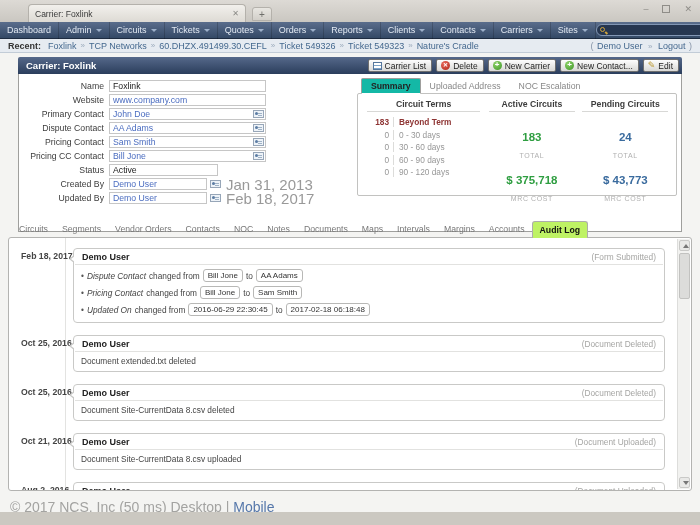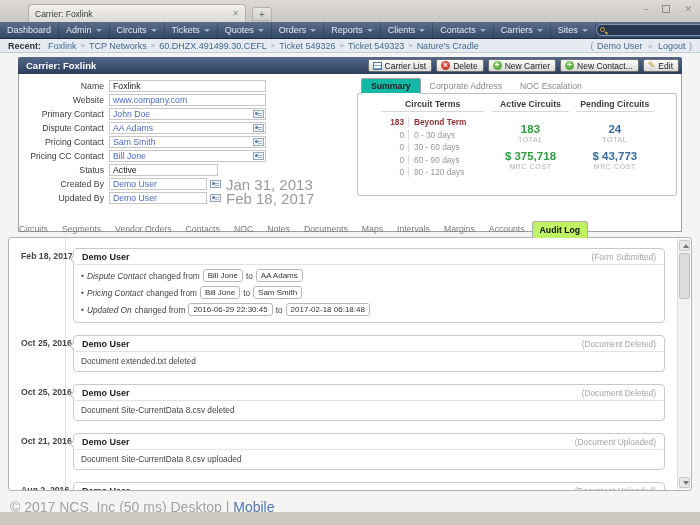--- a/index.html
+++ b/index.html
@@ -92,23 +92,23 @@
   .vcard-out::after { content:""; position:absolute; right:1px; top:2px; width:4px; height:1px;
                   background:#9fb2c6; box-shadow:0 2px 0 #9fb2c6; }
   .fdate { font-size:15px; color:#999; margin-left:5px; }
 
   
   .sside { position:absolute; left:338px; top:4px; width:320px; }
   .stabs { display:flex; align-items:flex-end; height:15px; padding-left:4px; }
   .stab { font-size:8.7px; color:#888; padding:2px 9px; }
   .stab.active { color:#222; font-weight:bold; background:#14b8a6; border:1px solid #9f9f9d;
                  border-bottom:1px solid #fff; border-radius:2px 2px 0 0; position:relative; top:1px; }
-  .sbox { border:1px solid #c2c2c0; border-radius:2px; height:103px; display:flex; padding:5px 19px; }
+  .sbox { border:1px solid #c2c2c0; border-radius:2px; height:103px; display:flex; padding:5px 4px; }
   .scol { display:flex; flex-direction:column; align-items:center; }
-  .scol-terms { width:124px; } .scol-num { width:94px; }
+  .scol-terms { width:124px; } .scol-num { width:94px;gap:8px; }
   .shead { font-size:8.7px; font-weight:bold; color:#3c3c3c; border-bottom:1px solid #d8d8d6;
            width:92%; text-align:center; padding-bottom:2px; margin-bottom:4px; }
   .trow { display:flex; font-size:8.3px; color:#979797; width:100%; height:12.5px; align-items:center; }
   .tcount { width:32px; text-align:right; padding-right:4px; border-right:1px solid #dcdcda; }
   .tlabel { padding-left:5px; }
   .trow.hot { color:#8e3433; font-weight:bold; }
   .trow.hot .tcount { border-right-color:#dcdcda; }
   .bignum { font-size:11.5px; font-weight:bold; margin-top:7px; }
   .numcap { font-size:7px; color:#b0b0b0; letter-spacing:0.6px; margin-top:1px; }
   .green { color:#2f9e41; } .steel { color:#3a6b9e; }
@@ -343,21 +343,21 @@
               <span class="blue">Demo User</span>
             </span>
           <span class="vcard-out"></span>
           <span class="fdate">Feb 18, 2017</span>
         </div>
       </div>
 
       <div class="sside">
         <div class="stabs">
           <span class="stab active">Summary</span>
-          <span class="stab">Corporate Address</span>
+          <span class="stab">Uploaded Address</span>
           <span class="stab">NOC Escalation</span>
         </div>
         <div class="sbox">
           <div class="scol scol-terms">
             <div class="shead">Circuit Terms</div>
             <div class="trow hot">
               <span class="tcount">183</span>
               <span class="tlabel">Beyond Term</span>
             </div>
             <div class="trow">

